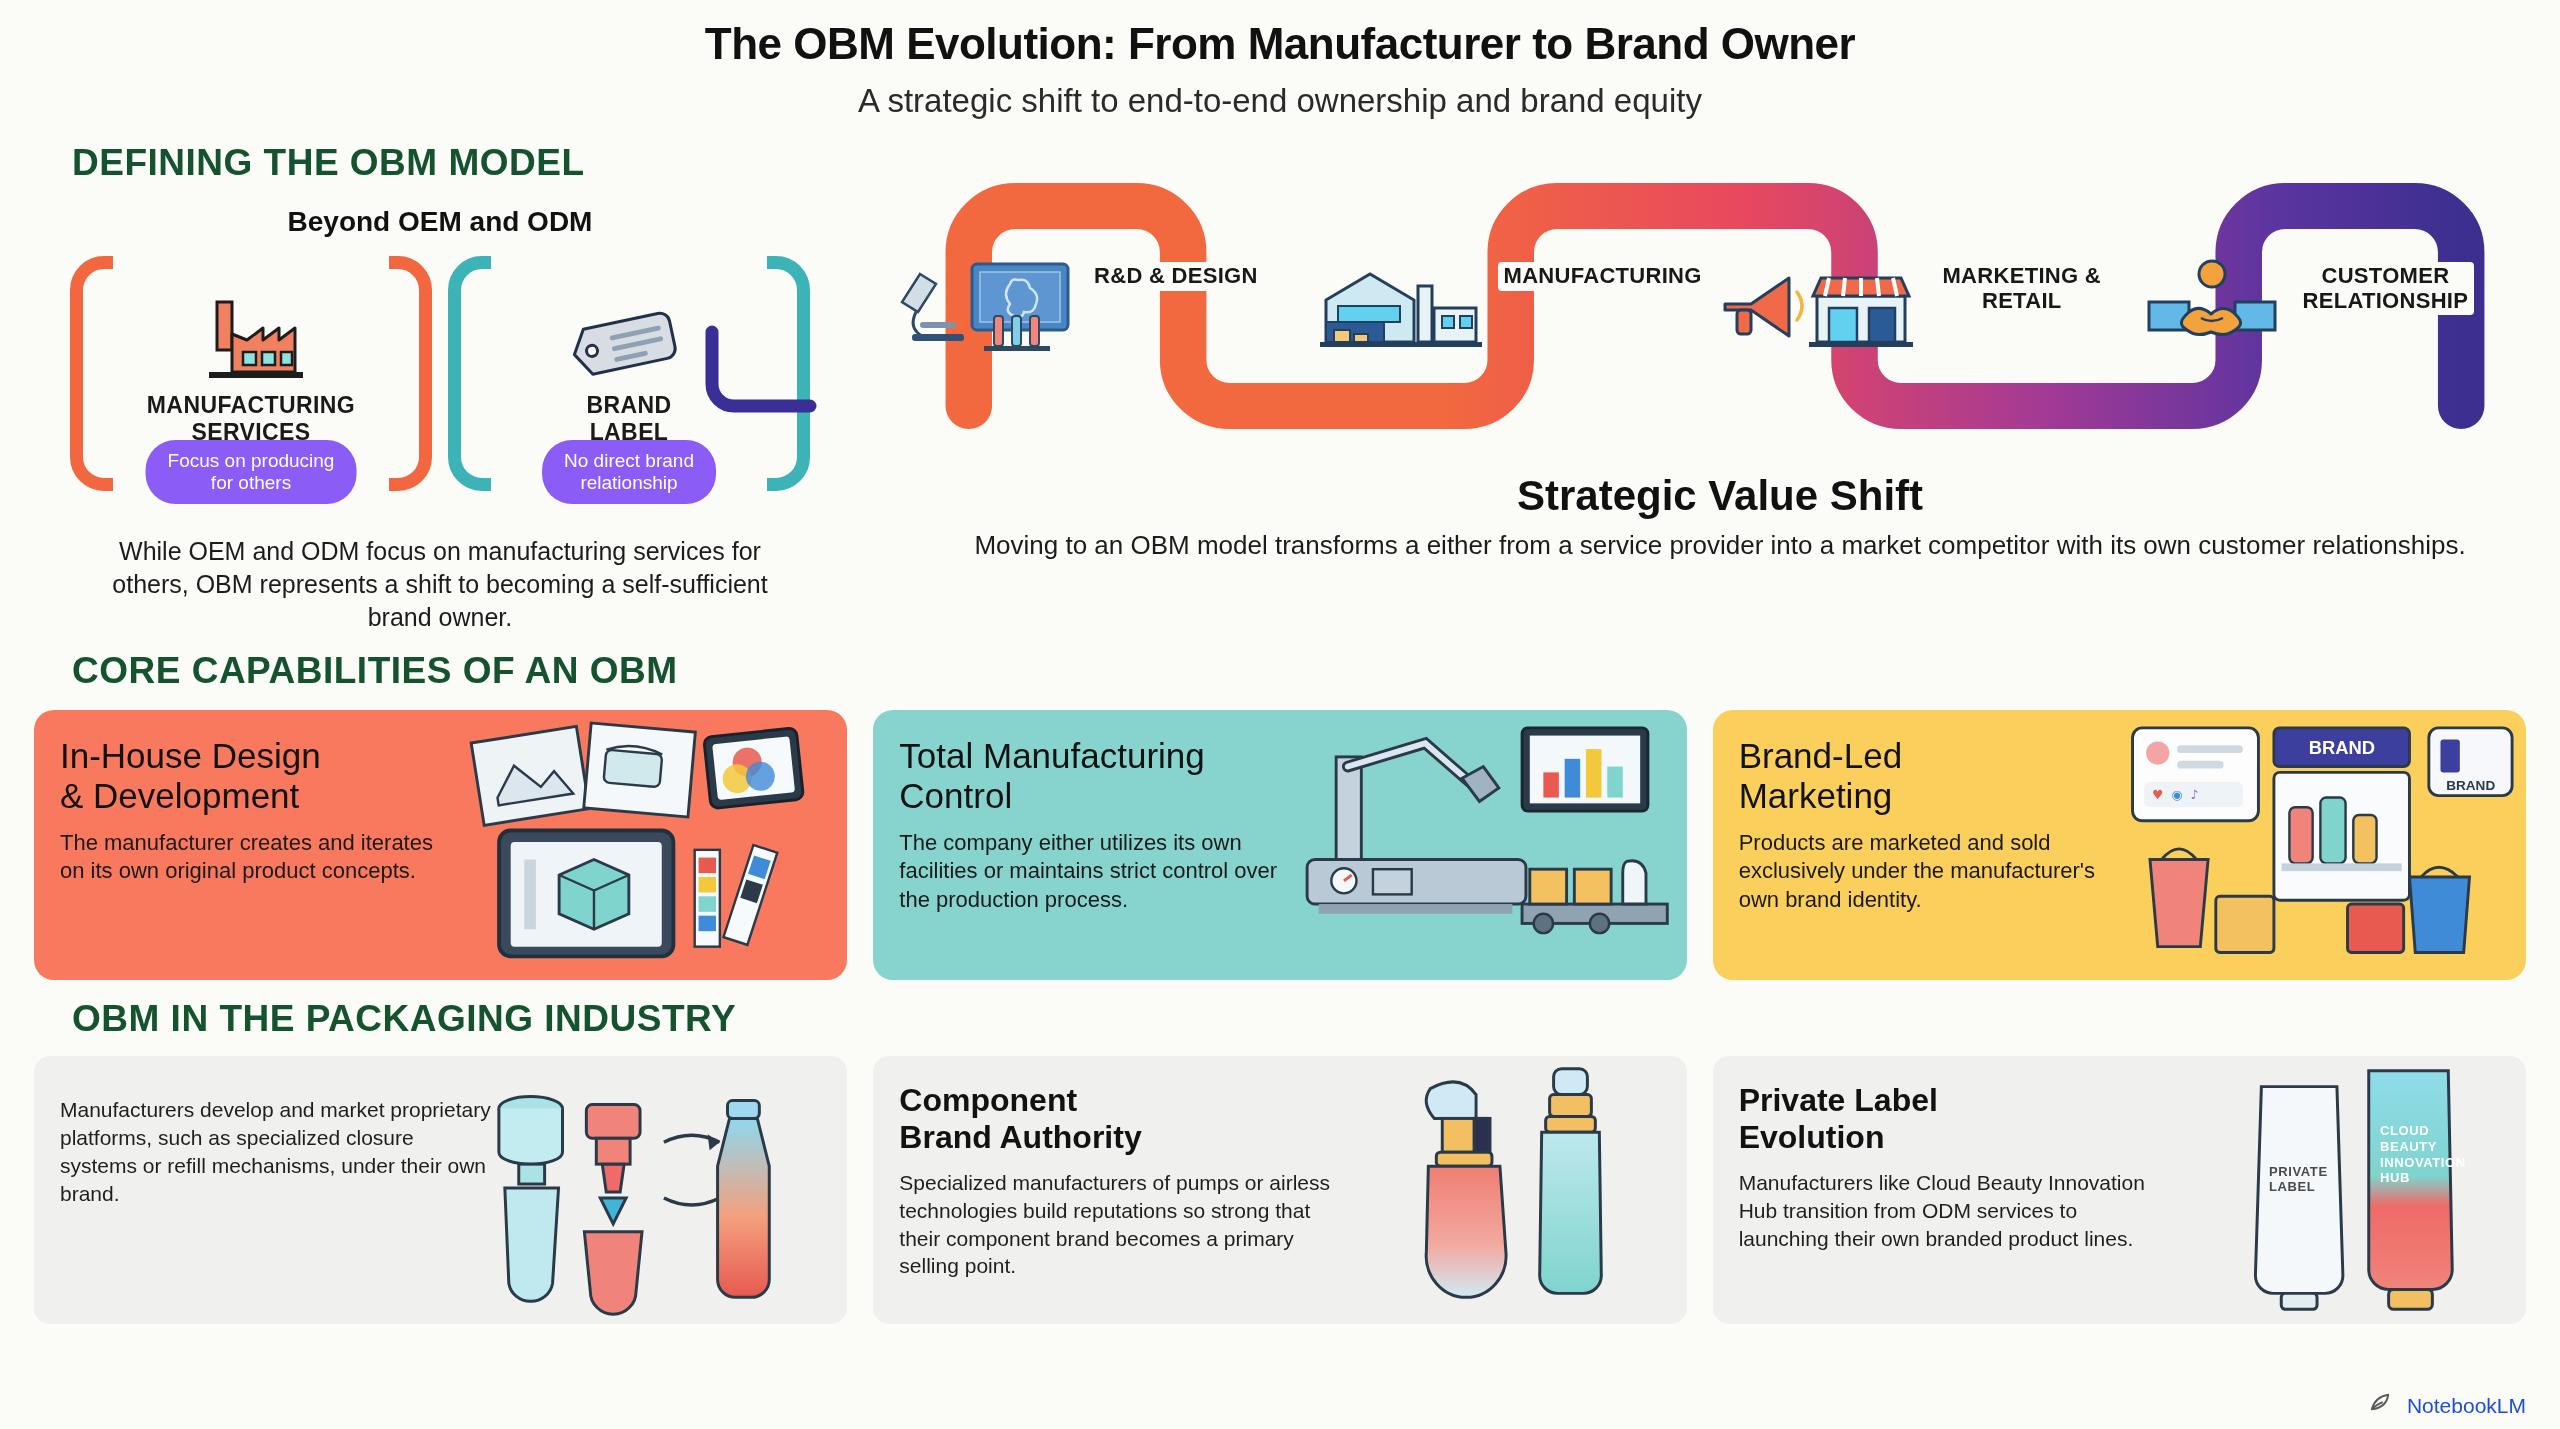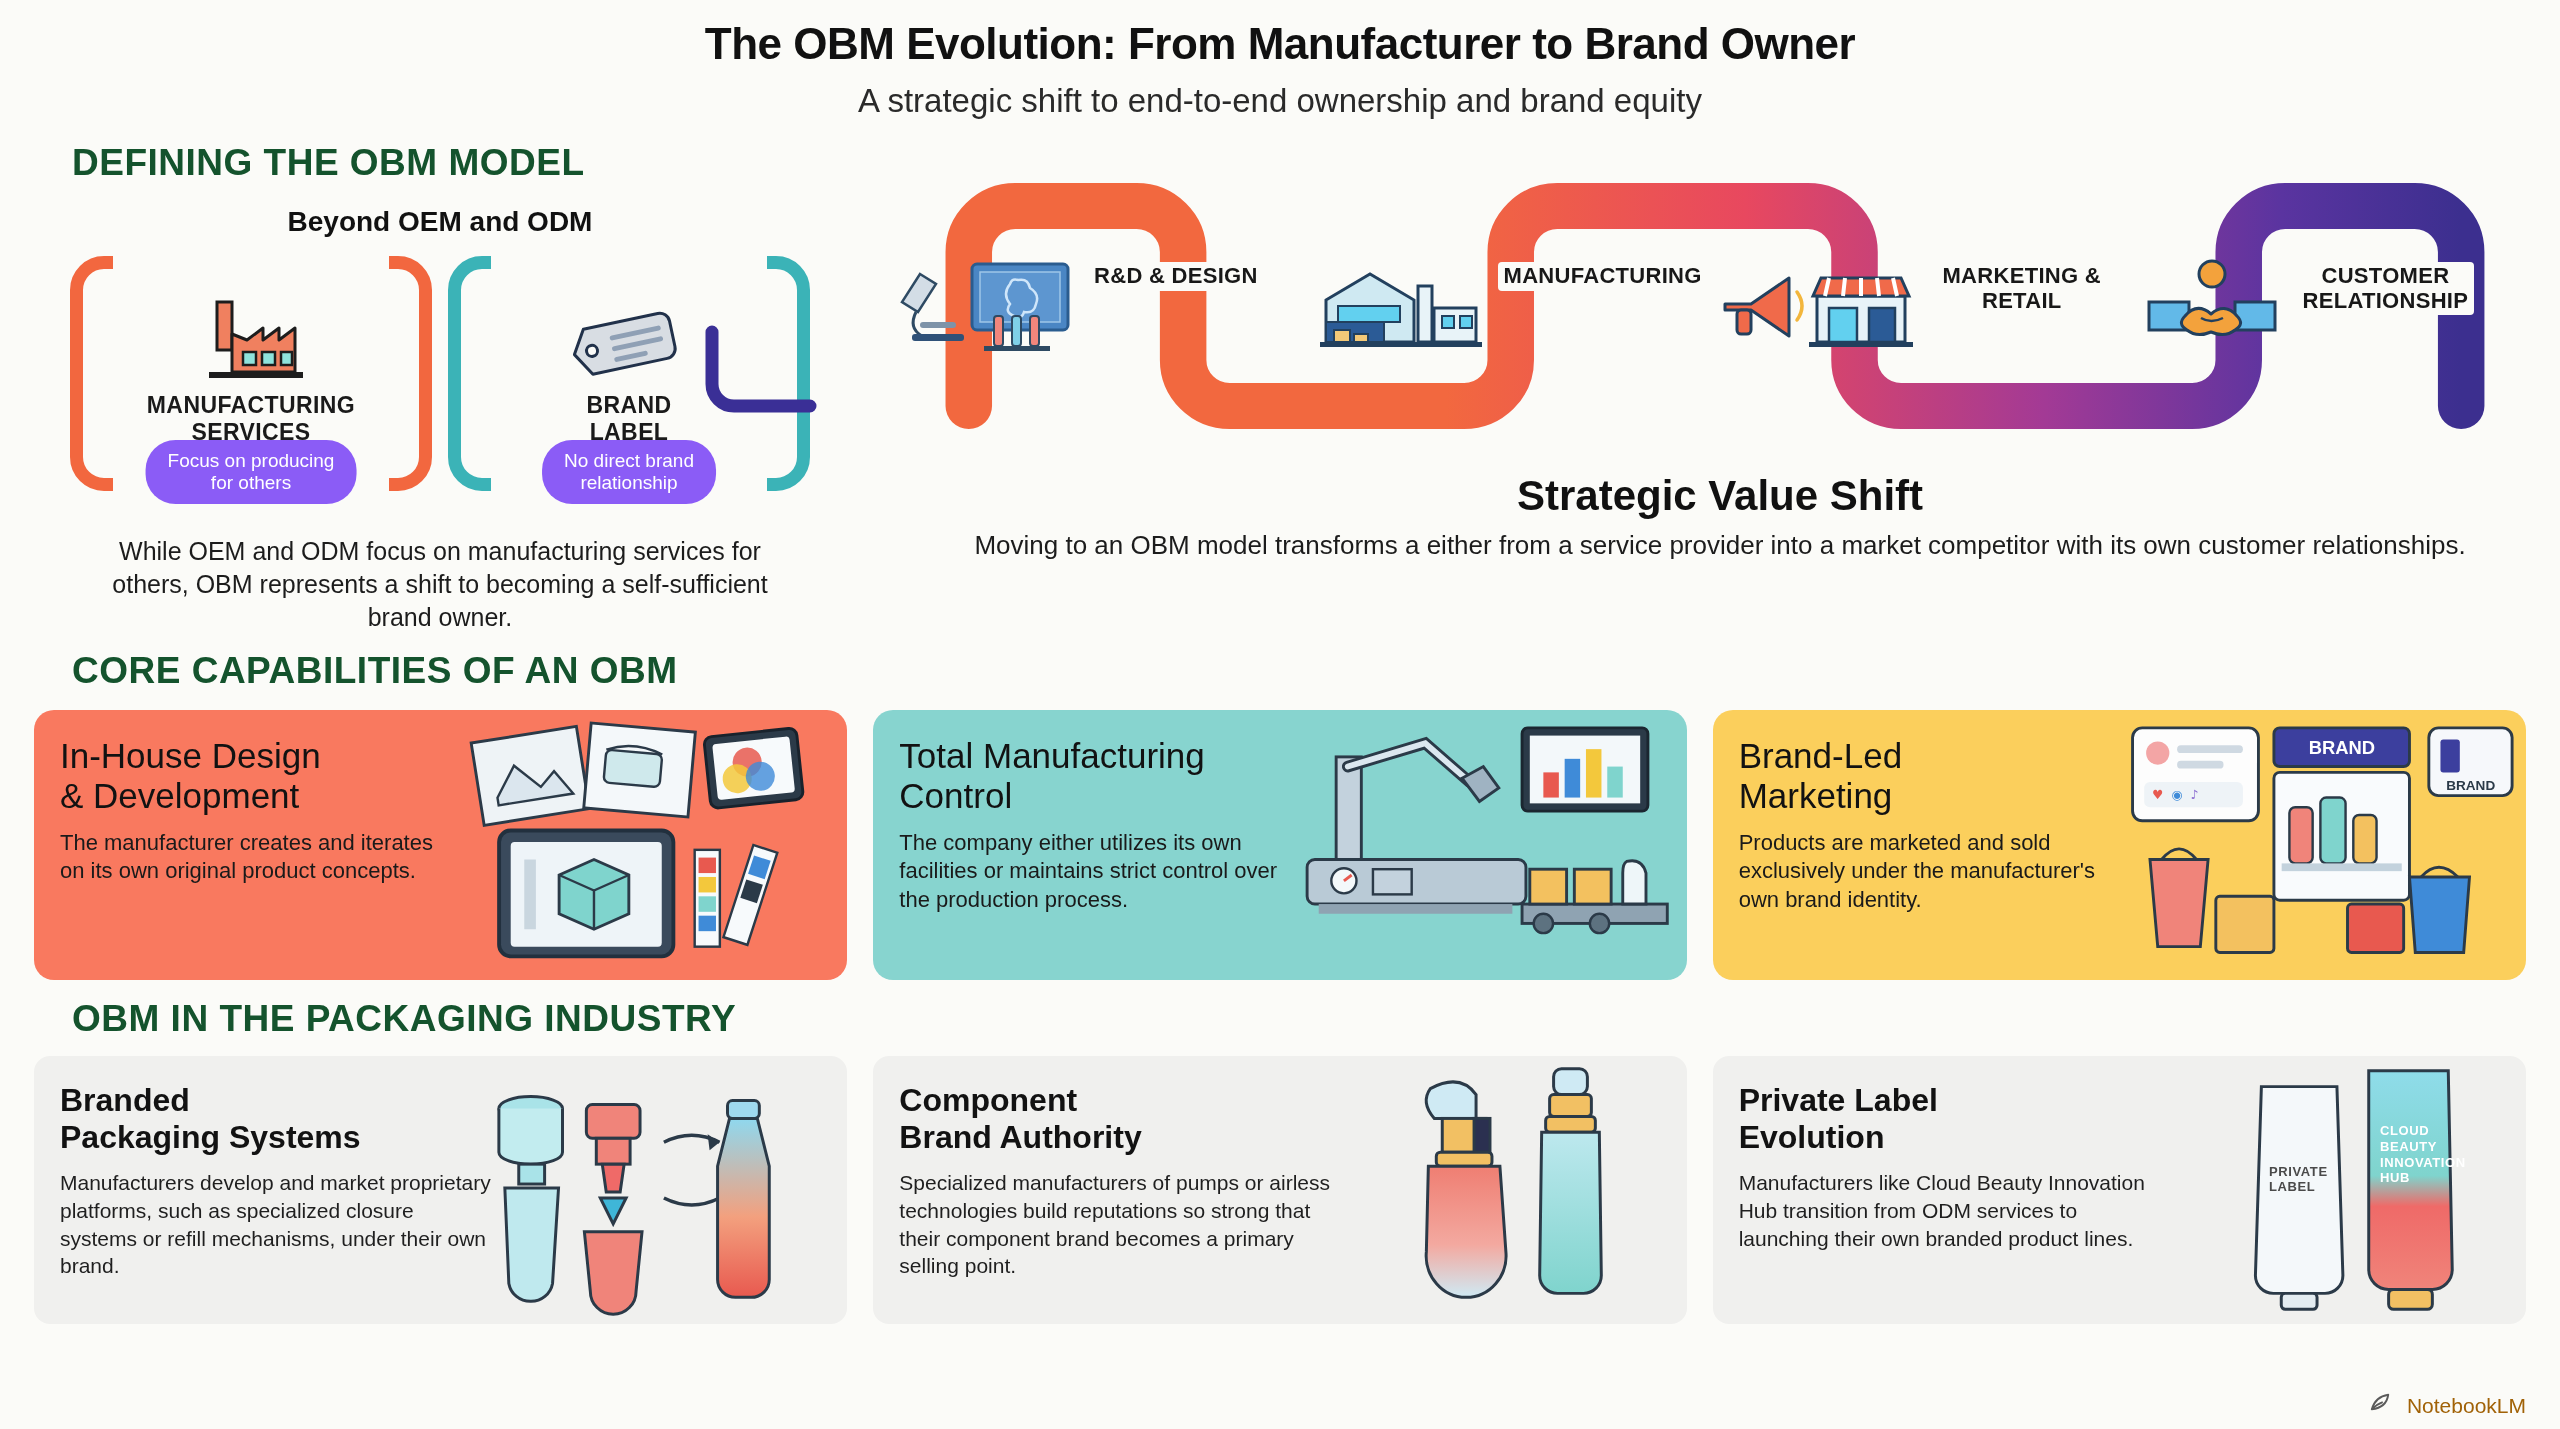--- a/index.html
+++ b/index.html
@@ -167,21 +167,21 @@
   }
   .pack-text { width: 58%; padding: 26px 14px 16px 26px; position: relative; z-index: 3; }
   .pack-title { font-size: 32px; font-weight: 800; color: #121212; line-height: 1.14; }
   .pack-desc { font-size: 21px; color: #1f1f1f; line-height: 1.32; margin-top: 14px; }
   .pack-art { position: absolute; right: 10px; top: 0; bottom: 0; width: 44%; }
 
   
   .watermark {
     position: absolute; right: 34px; bottom: 10px;
     display: flex; align-items: center; gap: 16px;
-    color: #a16207; font-size: 21px;
+    color: #1d4ed8; font-size: 21px;
   }
   .bottle-label {
     position: absolute; font-size: 13px; font-weight: 700;
     color: #4a4a4a; letter-spacing: .6px; line-height: 1.2;
   }
 </style>
 </head>
 <body>
 
 <div class="page">
@@ -458,21 +458,20 @@
       </div>
     </div>
   </div>
 
   <div class="section-head" style="margin-top:18px;">OBM IN THE PACKAGING INDUSTRY</div>
 
   <div class="pack-row">
 
     <div class="pack-card">
       <div class="pack-text">
-        <div class="pack-title">Branded<br>Packaging Systems</div>
         <div class="pack-desc">Manufacturers develop and market proprietary platforms, such as specialized closure systems or refill mechanisms, under their own brand.</div>
       </div>
       <div class="pack-art">
         <svg width="100%" height="100%" viewBox="0 0 360 268" preserveAspectRatio="xMidYMid meet">
           <ellipse cx="52" cy="52" rx="32" ry="12" fill="#a9e3e8" stroke="#2b3a48" stroke-width="3"></ellipse>
           <path d="M20 52 L20 96 a32 12 0 0 0 64 0 L84 52" fill="#c2ecef" stroke="#2b3a48" stroke-width="3"></path>
           <rect x="40" y="108" width="26" height="20" fill="#a9e3e8" stroke="#2b3a48" stroke-width="3"></rect>
           <path d="M26 132 L80 132 L74 228 a22 22 0 0 1 -22 18 a22 22 0 0 1 -22 -18 Z" fill="#bfe9ee" stroke="#2b3a48" stroke-width="3"></path>
           <rect x="108" y="48" width="54" height="34" rx="6" fill="#f0847a" stroke="#2b3a48" stroke-width="3"></rect>
           <rect x="118" y="82" width="34" height="26" fill="#f0847a" stroke="#2b3a48" stroke-width="3"></rect>

